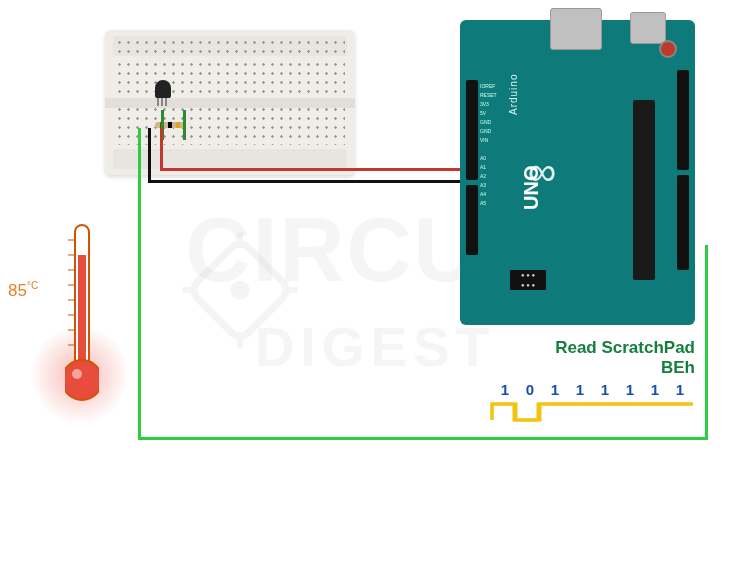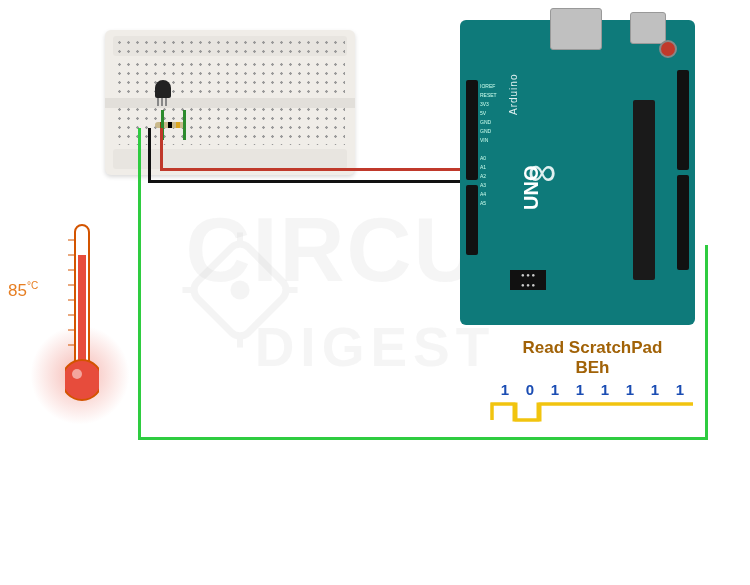--- a/index.html
+++ b/index.html
@@ -259,24 +259,25 @@
 
   
   .scratchpad {
     position: absolute;
     left: 490px;
     top: 338px;
     width: 205px;
     text-align: center;
   }
   .sp-title {
-    color: #a16207;
+    color: #15803d;
     font-weight: bold;
     font-size: 17px;
     line-height: 1.15;
+    text-align: right;
   }
   .sp-bits {
     display: flex;
     justify-content: space-between;
     margin-top: 4px;
     padding: 0 4px;
   }
   .sp-bit {
     color: #1b4db3;
     font-weight: bold;

